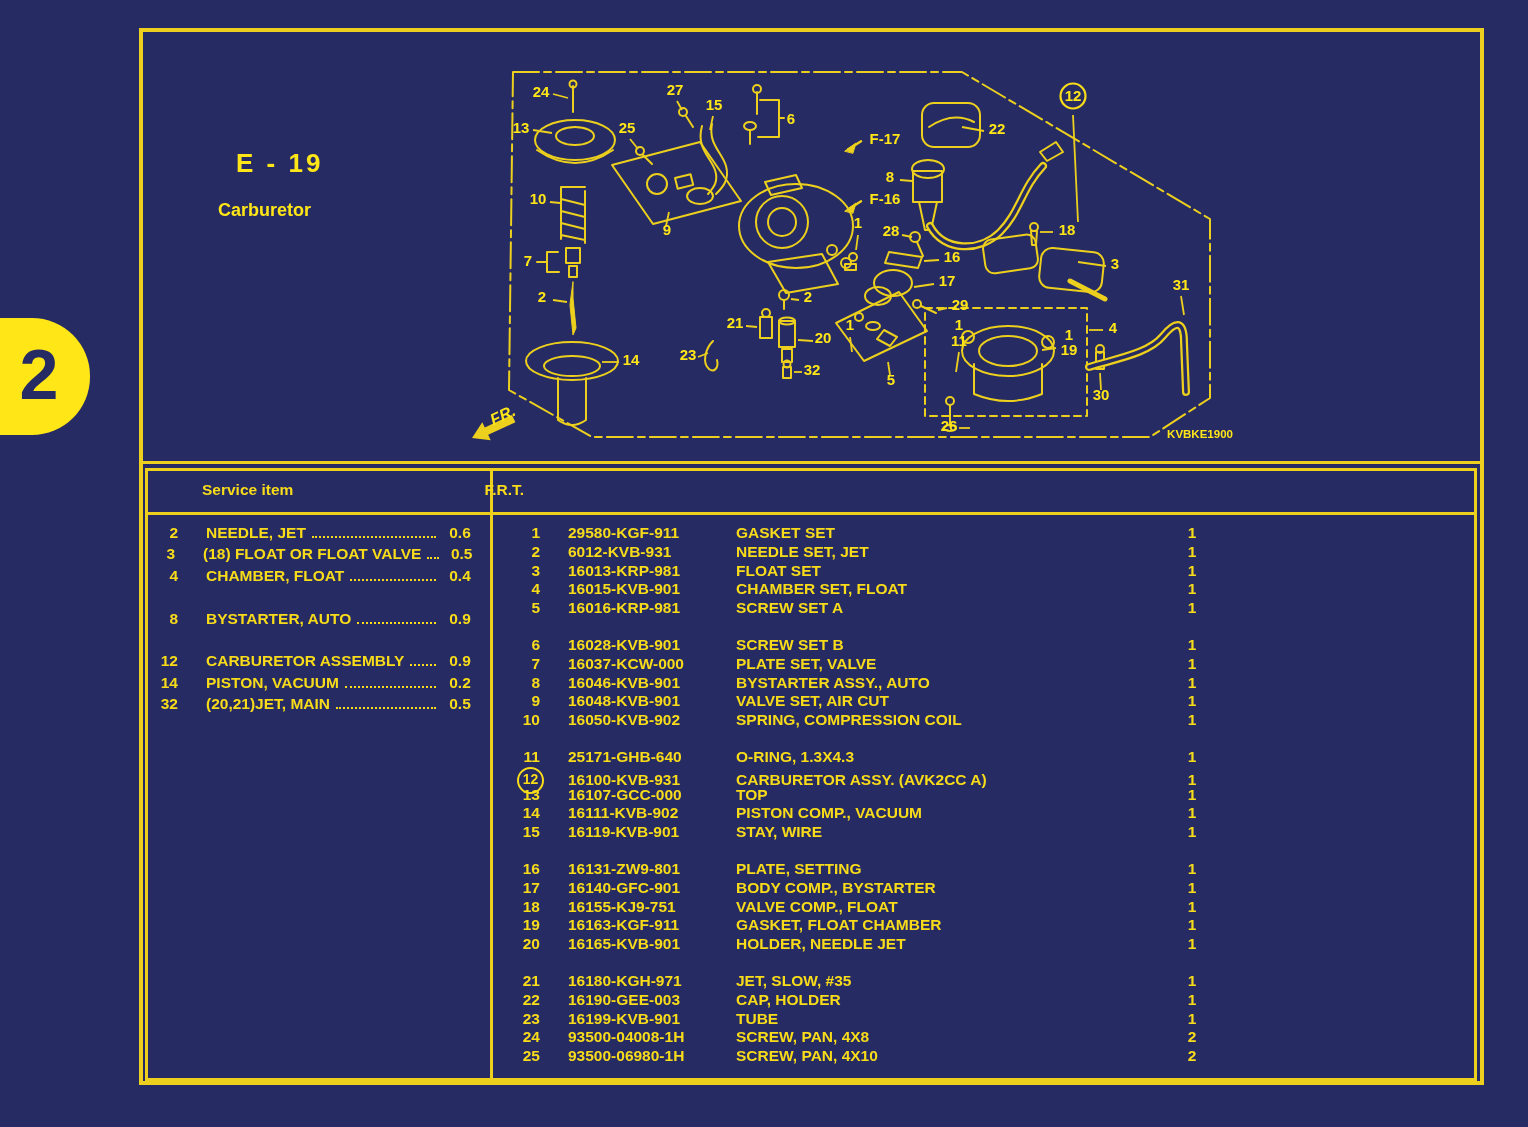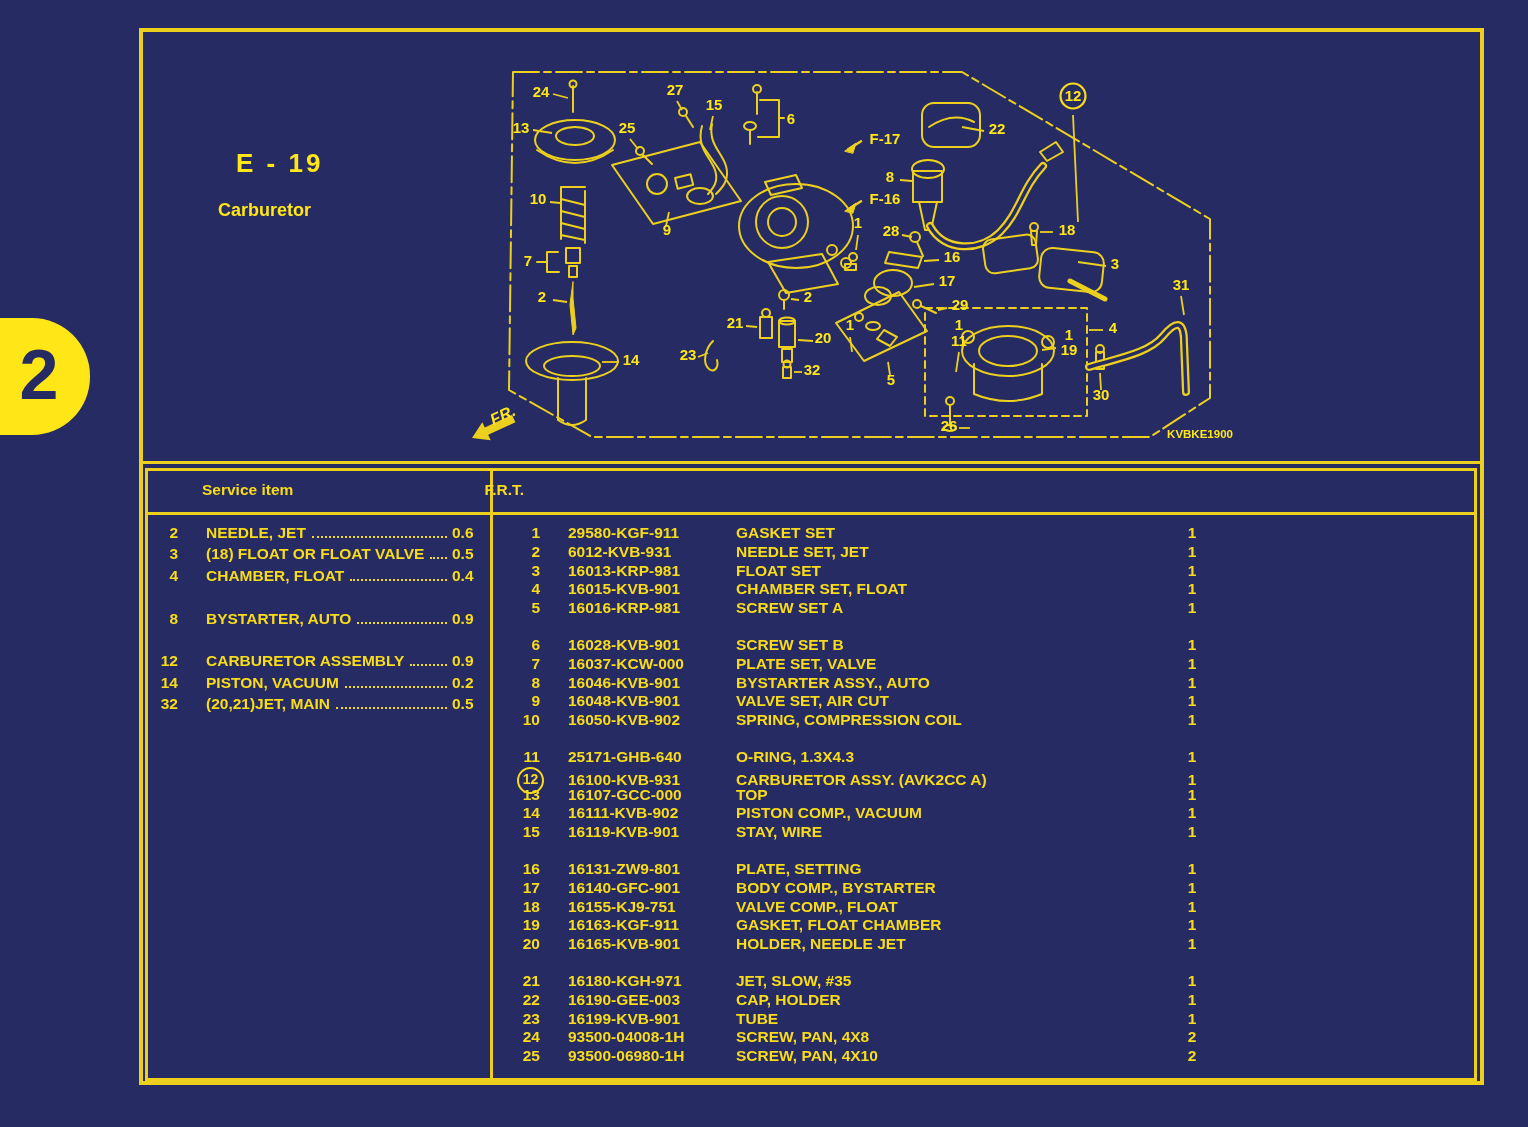--- a/index.html
+++ b/index.html
@@ -34,21 +34,21 @@
   #service-header{position:absolute;left:145px;top:468px;width:345px;height:44px;
                   display:flex;align-items:center;font-size:15.5px;margin-left:40px;}
   #service-header .h-item{padding-left:17px;flex:1;}
   #service-header .h-frt{padding-right:6px;}
   #service-body{position:absolute;left:145px;top:524px;width:345px;font-size:15.5px;}
   .s-row{display:flex;align-items:baseline;height:21.4px;}
   .s-row.gap{margin-top:21.4px;}
   .s-ref{width:33px;text-align:right;}
   .s-name{margin-left:28px;white-space:nowrap;}
   .s-dots{flex:1;border-bottom:2.5px dotted var(--ytext);margin:0 5px 4px 6px;min-width:12px;}
-  .s-frt{width:38px;text-align:left;}
+  .s-frt{width:38px;text-align:center;padding-right:11px;}
   
   #parts-header{position:absolute;left:492px;top:468px;width:985px;height:44px;
                 display:grid;grid-template-columns:70px 174px 330px 252px 1fr;
                 align-items:center;font-size:15.5px;}
   #parts-header .h-no{text-align:center;}
   #parts-header .h-pn{padding-left:6px;text-align:left;}
   #parts-header .h-desc{padding-left:24px;text-align:left;}
   #parts-header .h-qty{text-align:center;line-height:18px;}
   #parts-header .h-notes{text-align:center;position:relative;left:-58px;}
   #parts-body{position:absolute;left:492px;top:524px;width:985px;font-size:15.5px;}

